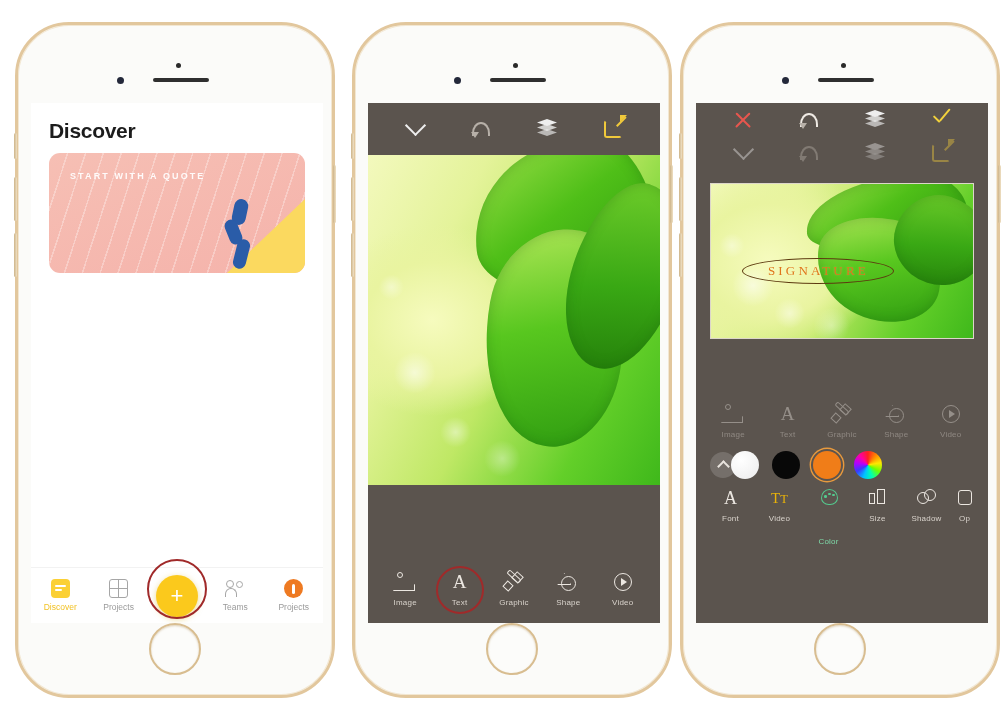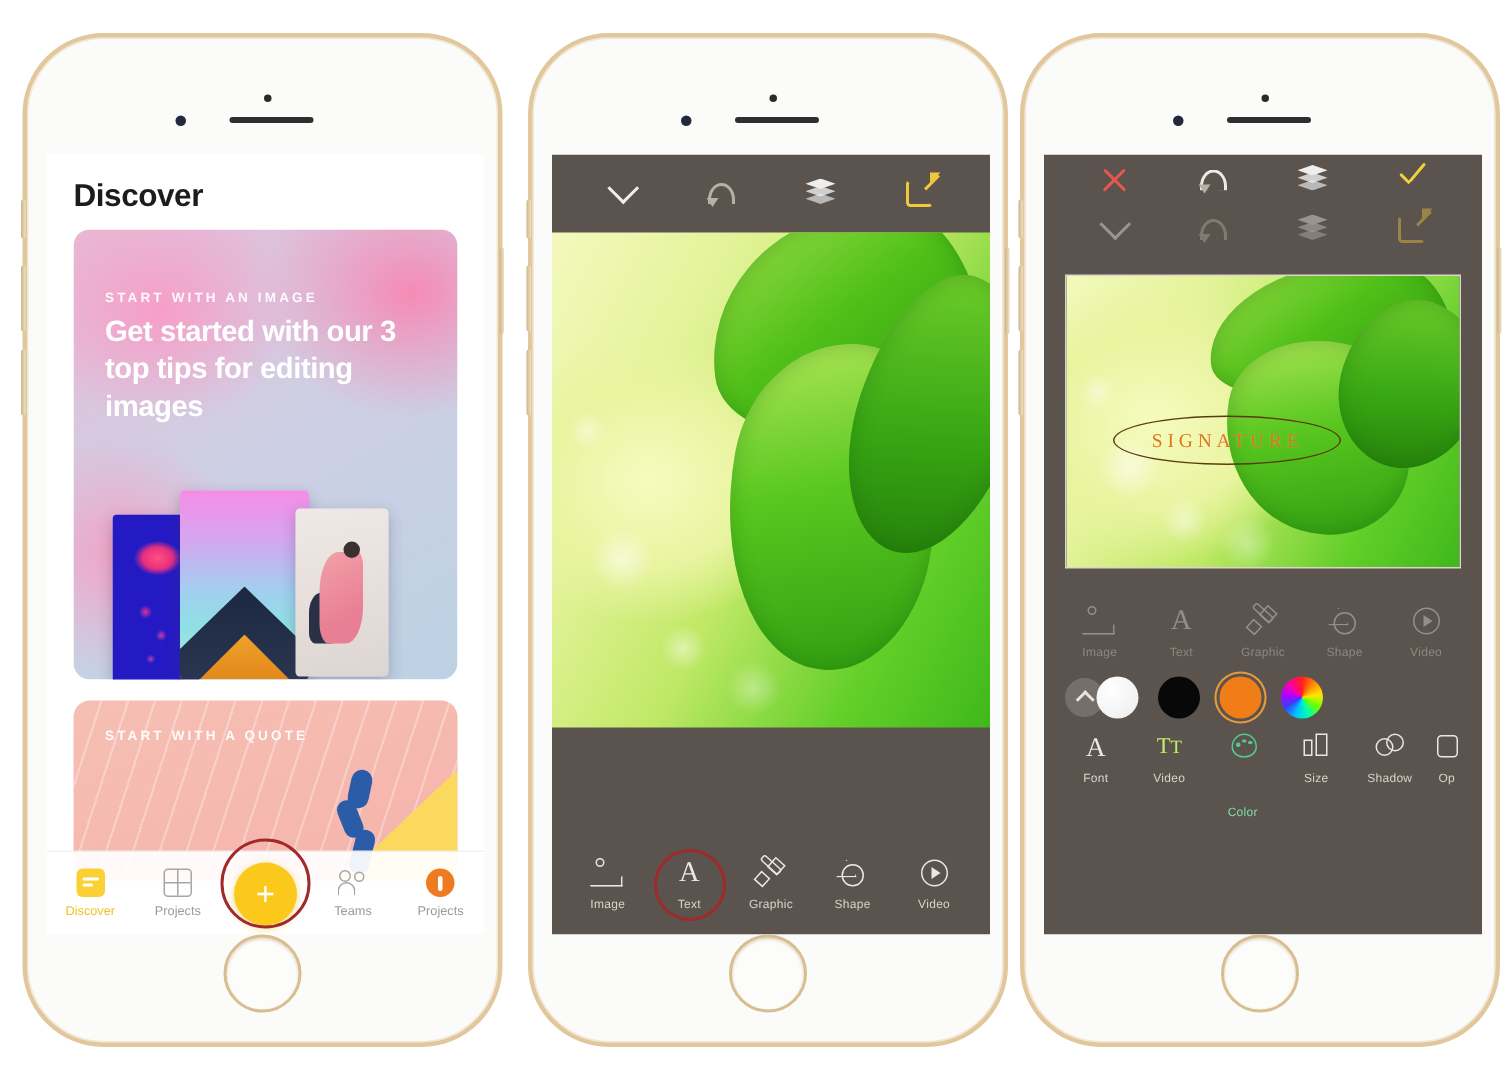--- a/index.html
+++ b/index.html
@@ -359,21 +359,21 @@
   }
   .ic-video .ring {
     position:absolute; left:3px; top:2px; width:18px; height:18px;
     border:1.7px solid #ece7e1; border-radius:50%;
   }
   .ic-video .play {
     position:absolute; left:10px; top:7px; width:0; height:0;
     border-left: 6px solid #ece7e1; border-top: 4px solid transparent; border-bottom: 4px solid transparent;
   }
   .ic-font { font-size: 18px; color:#ece7e1; line-height:22px; font-family:"Liberation Serif",serif;}
-  .ic-style { font-size: 15px; color:#bef264; line-height:22px; font-family:"Liberation Serif",serif;}
+  .ic-style { font-size: 15px; color:#eab308; line-height:22px; font-family:"Liberation Serif",serif;}
   .ic-color .pal {
     position:absolute; left:4px; top:2px; width:17px; height:16px;
     border:1.7px solid #54c98e; border-radius: 50% 50% 46% 46% / 56% 56% 44% 44%;
   }
   .ic-color .pal i {
     position:absolute; width:2.6px; height:2.6px; border-radius:50%; background:#54c98e;
   }
   .ic-color .pal i:nth-child(1){left:2.5px; top:5px;}
   .ic-color .pal i:nth-child(2){left:6.5px; top:2.5px;}
   .ic-color .pal i:nth-child(3){left:10.5px;top:3.5px;}
@@ -401,21 +401,21 @@
     display: flex; align-items: center; justify-content: center; flex: none;
     margin-right: -18px; z-index: 2;
   }
   .sw-toggle .cu {
     width: 9px; height: 9px; border-left: 2px solid #e9e4de; border-top: 2px solid #e9e4de;
     transform: rotate(45deg); margin-top: 3px;
   }
 
   .img-frame {
     position: absolute; left: 14px; top: 8px; right: 14px;
-    height: 196px; border: 1.5px solid #dcd6ca; overflow: hidden;
+    height: 156px; border: 1.5px solid #dcd6ca; overflow: hidden;
   }
 </style>
 </head>
 <body>
 
 <div class="stage">
 
   <div class="phone p1">
     <div class="btn-side b1"></div>
     <div class="btn-side b2"></div>
@@ -423,36 +423,20 @@
     <div class="btn-side r1"></div>
     <div class="sensors">
       <div class="dot-top"></div>
       <div class="cam"></div>
       <div class="speaker"></div>
     </div>
 
     <div class="screen">
       <div class="discover-head">Discover</div>
 
-      <div class="card card1">
-        <div class="card-kicker">START WITH AN IMAGE</div>
-        <div class="card-title">Get started with our 3 top tips for editing images</div>
-        <div class="thumbs">
-          <div class="th th1"></div>
-          <div class="th th2">
-            <div class="bld"></div>
-              <div class="bld2"></div>
-          </div>
-          <div class="th th3">
-            <div class="leg"></div>
-              <div class="figure"></div>
-              <div class="head"></div>
-          </div>
-        </div>
-      </div>
 
       <div class="card card2">
         <div class="waves"></div>
         <div class="tri"></div>
         <div class="squig">
             <i></i>
             <i></i>
             <i></i>
           </div>
         <div class="card-kicker" style="top:18px">START WITH A QUOTE</div>

